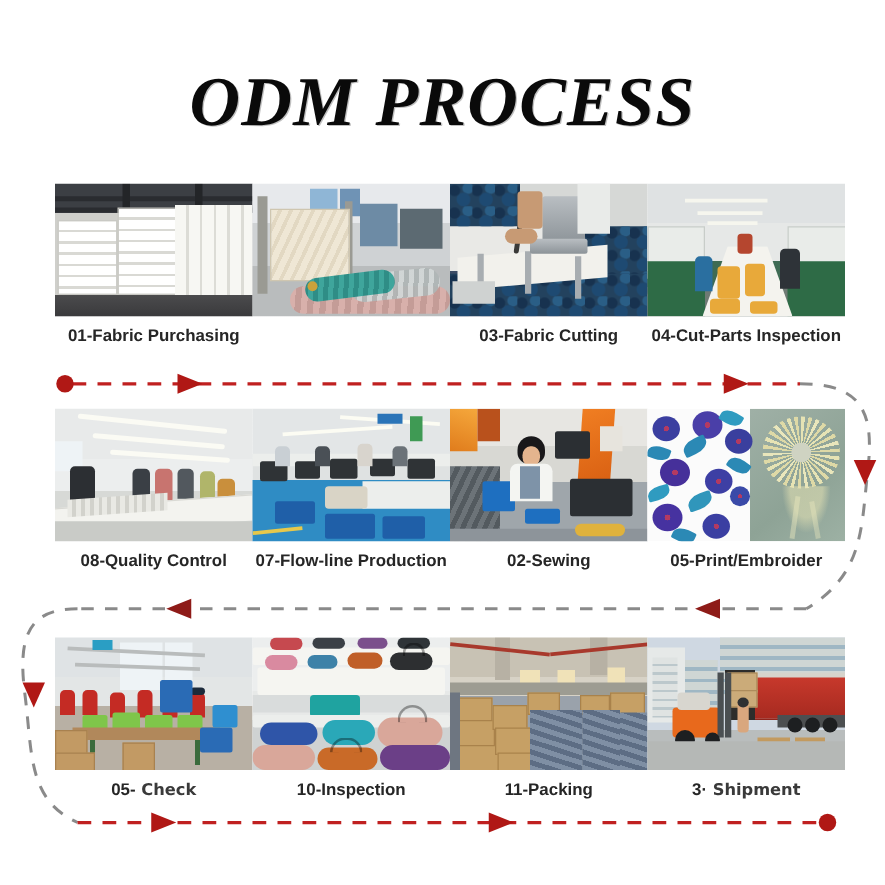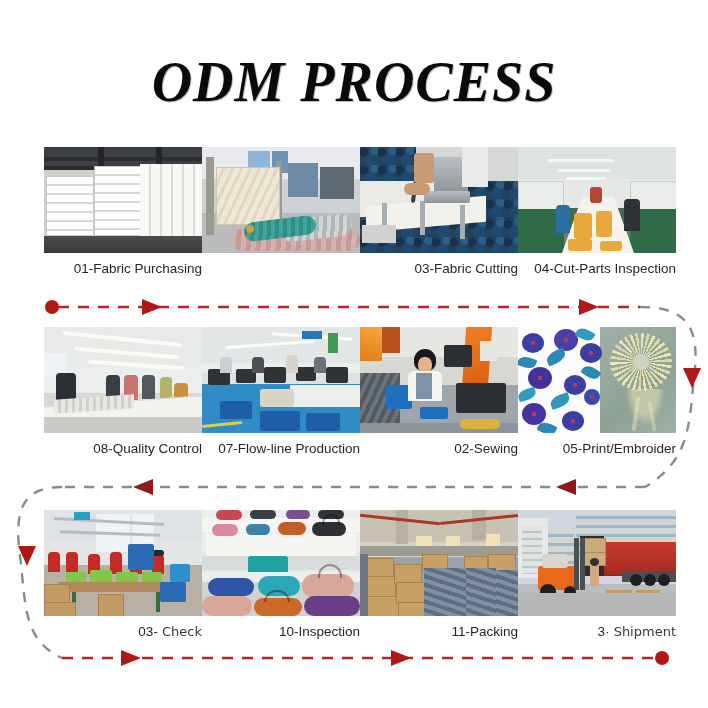--- a/index.html
+++ b/index.html
@@ -26,23 +26,24 @@
   .cell{width:158px;margin-right:0;position:relative;}
   .cell + .cell{margin-left:0;}
   .row .cell{flex:0 0 158px;}
   .row{justify-content:space-between;}
 
   .photo{
     width:158px;height:106px;overflow:hidden;position:relative;
     background:#bfc4c8;
   }
   .caption{
-    margin-top:8px;text-align:right;
+    margin-top:8px;text-align:center;
     font-size:13.5px;color:#262626;white-space:nowrap;
     font-family:"Liberation Sans",sans-serif;
+    font-weight:bold;
   }
   .caption .alt{font-family:"DejaVu Sans",sans-serif;color:#3a3a3a;font-size:13px;}
 
   
   .ph{position:absolute;}
 
   
   .p1{background:linear-gradient(#3c3f44 0 22%, #cfcfcb 22% 84%, #4a4a4c 84% 100%);}
   .p1 .beam{position:absolute;left:0;width:100%;height:4px;background:#2a2c30;}
   .p1 .col{position:absolute;top:0;width:6px;height:24%;background:#232528;}
@@ -431,21 +432,21 @@
         <div class="green" style="left:98px;top:62px;width:20px;height:12px;"></div>
         <div class="tbl" style="left:14px;top:72px;width:118px;height:10px;"></div>
         <div class="leg" style="left:28px;top:82px;height:20px;"></div>
         <div class="leg" style="left:112px;top:82px;height:20px;"></div>
         <div class="box" style="left:0;top:74px;width:24px;height:22px;"></div>
         <div class="box" style="left:0;top:92px;width:30px;height:14px;"></div>
         <div class="box" style="left:54px;top:84px;width:24px;height:22px;"></div>
         <div class="blue" style="left:116px;top:72px;width:26px;height:20px;"></div>
         <div class="blue" style="left:126px;top:54px;width:20px;height:18px;background:#2f8fd0;"></div>
       </div>
-      <div class="caption"><span>03-</span><span class="alt"> Check</span></div>
+      <div class="caption"><span>05-</span><span class="alt"> Check</span></div>
     </div>
 
     <div class="cell">
       <div class="photo p10">
         <div class="tbl" style="left:0;top:8px;width:158px;height:14px;"></div>
         <div class="bag" style="left:14px;top:0;width:26px;height:10px;background:#c6494f;"></div>
         <div class="bag" style="left:48px;top:0;width:26px;height:9px;background:#3b4046;"></div>
         <div class="bag" style="left:84px;top:0;width:24px;height:9px;background:#7b4f8c;"></div>
         <div class="bag" style="left:116px;top:0;width:26px;height:9px;background:#2f3438;"></div>
         <div class="tbl" style="left:4px;top:24px;width:150px;height:22px;"></div>

